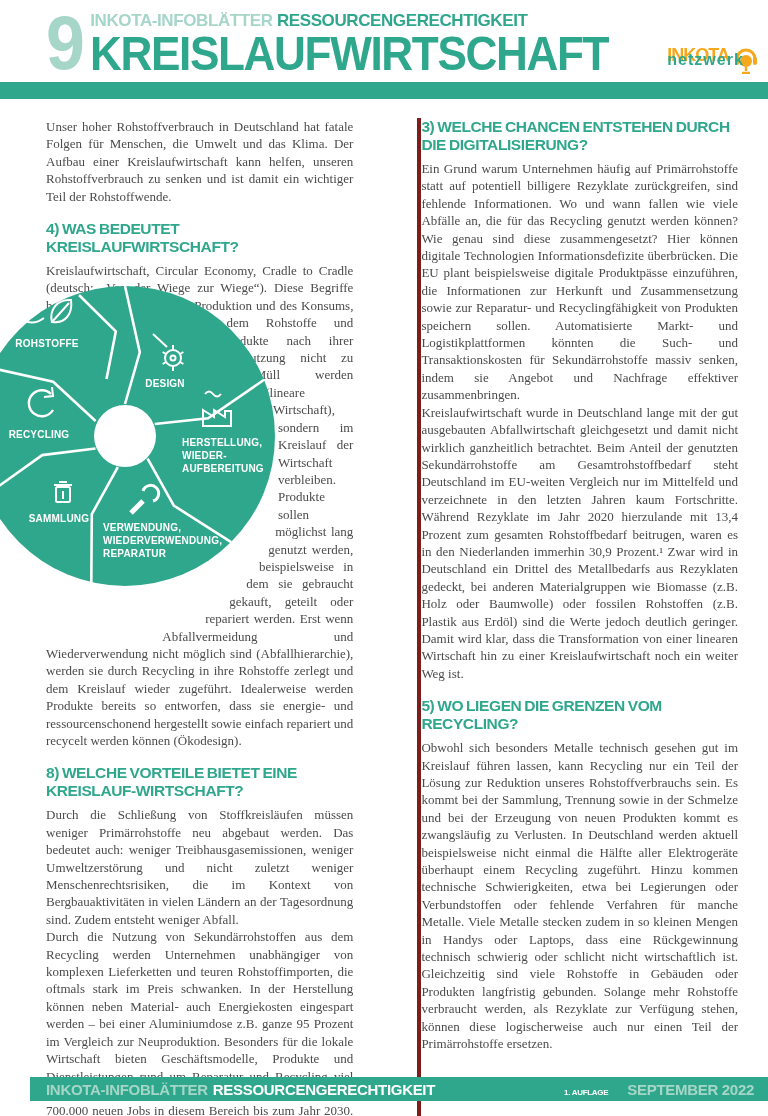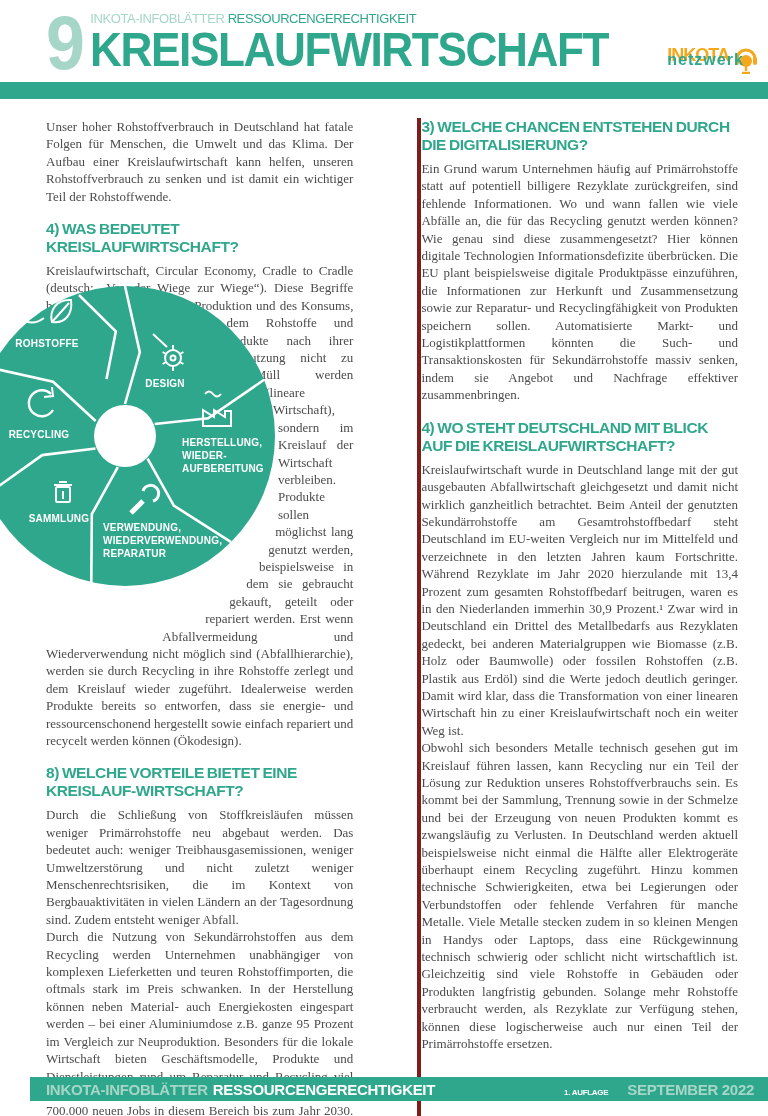--- a/index.html
+++ b/index.html
@@ -10,22 +10,22 @@
     font-family:"Liberation Serif", serif; color:#4b4b4b;
   }
   
   .masthead { position:relative; padding:10px 0 0 46px; height:82px; }
   .issue-number {
     float:left; font-family:"Liberation Sans", sans-serif; font-weight:bold;
     font-size:76px; line-height:0.88; color:#a6d6c8; letter-spacing:-2px;
     transform:scaleX(0.92); transform-origin:left top; margin-right:4px;
   }
   .mast-titles { float:left; padding-top:2px; }
-  .series-line { font-family:"Liberation Sans", sans-serif; font-weight:normal;
-    font-size:13px; letter-spacing:-0.4px; line-height:1.05; white-space:nowrap; }
+  .series-line { font-family:"Liberation Sans", sans-serif; font-weight:bold;
+    font-size:17px; letter-spacing:-0.4px; line-height:1.05; white-space:nowrap; }
   .series-label { color:#a6d6c8; }
   .series-topic { color:#2fa78c; }
   .page-title {
     font-family:"Liberation Sans", sans-serif; font-weight:bold; color:#2fa78c;
     font-size:49px; line-height:0.95; letter-spacing:-1.5px; white-space:nowrap;
     transform:scaleX(0.9); transform-origin:left top;
   }
   .logo { position:absolute; right:8px; top:46px; display:flex; align-items:flex-start; }
   .logo-text-wrap { position:relative; }
   .logo-name { font-family:"Liberation Sans", sans-serif; font-weight:bold;
@@ -116,24 +116,24 @@
         <p>Durch die Nutzung von Sekundärrohstoffen aus dem Recycling werden Unternehmen unabhängiger von komplexen Lieferketten und teuren Rohstoffimporten, die oftmals stark im Preis schwanken. In der Herstellung können neben Material- auch Energiekosten eingespart werden – bei einer Aluminiumdose z.B. ganze 95 Prozent im Vergleich zur Neuproduktion. Besonders für die lokale Wirtschaft bieten Geschäftsmodelle, Produkte und Dienstleistungen rund um Reparatur und Recycling viel Potential. So rechnet die Europäische Union (EU) mit 700.000 neuen Jobs in diesem Bereich bis zum Jahr 2030. Aber auch für Verbraucher*innen ergeben sich Vorteile, wenn Produkte länger halten und keine gesundheitsschädlichen Inhaltsstoffe mehr enthalten.</p>
       </section>
     </div>
 
     <div class="col col-right">
       <section>
         <h2>3) WELCHE CHANCEN ENTSTEHEN DURCH DIE DIGITALISIERUNG?</h2>
         <p>Ein Grund warum Unternehmen häufig auf Primärrohstoffe statt auf potentiell billigere Rezyklate zurückgreifen, sind fehlende Informationen. Wo und wann fallen wie viele Abfälle an, die für das Recycling genutzt werden können? Wie genau sind diese zusammengesetzt? Hier können digitale Technologien Informationsdefizite überbrücken. Die EU plant beispielsweise digitale Produktpässe einzuführen, die Informationen zur Herkunft und Zusammensetzung sowie zur Reparatur- und Recyclingfähigkeit von Produkten speichern sollen. Automatisierte Markt- und Logistikplattformen könnten die Such- und Transaktionskosten für Sekundärrohstoffe massiv senken, indem sie Angebot und Nachfrage effektiver zusammenbringen.</p>
       </section>
       <section>
-        <h2>4) WO STEHT DEUTSCHLAND MIT BLICK AUF DIE KREISLAUFWIRTSCHAFT?</h2>
         <p>Kreislaufwirtschaft wurde in Deutschland lange mit der gut ausgebauten Abfallwirtschaft gleichgesetzt und damit nicht wirklich ganzheitlich betrachtet. Beim Anteil der genutzten Sekundärrohstoffe am Gesamtrohstoffbedarf steht Deutschland im EU-weiten Vergleich nur im Mittelfeld und verzeichnete in den letzten Jahren kaum Fortschritte. Während Rezyklate im Jahr 2020 hierzulande mit 13,4 Prozent zum gesamten Rohstoffbedarf beitrugen, waren es in den Niederlanden immerhin 30,9 Prozent.¹ Zwar wird in Deutschland ein Drittel des Metallbedarfs aus Rezyklaten gedeckt, bei anderen Materialgruppen wie Biomasse (z.B. Holz oder Baumwolle) oder fossilen Rohstoffen (z.B. Plastik aus Erdöl) sind die Werte jedoch deutlich geringer. Damit wird klar, dass die Transformation von einer linearen Wirtschaft hin zu einer Kreislaufwirtschaft noch ein weiter Weg ist.</p>
       </section>
       <section>
+        <h2>5) WO LIEGEN DIE GRENZEN VOM RECYCLING?</h2>
         <p>Obwohl sich besonders Metalle technisch gesehen gut im Kreislauf führen lassen, kann Recycling nur ein Teil der Lösung zur Reduktion unseres Rohstoffverbrauchs sein. Es kommt bei der Sammlung, Trennung sowie in der Schmelze und bei der Erzeugung von neuen Produkten kommt es zwangsläufig zu Verlusten. In Deutschland werden aktuell beispielsweise nicht einmal die Hälfte aller Elektrogeräte überhaupt einem Recycling zugeführt. Hinzu kommen technische Schwierigkeiten, etwa bei Legierungen oder Verbundstoffen oder fehlende Verfahren für manche Metalle. Viele Metalle stecken zudem in so kleinen Mengen in Handys oder Laptops, dass eine Rückgewinnung technisch schwierig oder schlicht nicht wirtschaftlich ist. Gleichzeitig sind viele Rohstoffe in Gebäuden oder Produkten langfristig gebunden. Solange mehr Rohstoffe verbraucht werden, als Rezyklate zur Verfügung stehen, können diese logischerweise auch nur einen Teil der Primärrohstoffe ersetzen.</p>
       </section>
     </div>
   </main>
 
   <svg class="cycle-diagram" viewBox="0 0 300 300">
     <circle cx="150" cy="150" r="150" fill="#2fa78c"></circle>
     <circle cx="150" cy="150" r="31" fill="#ffffff"></circle>
     <g stroke="#ffffff" stroke-width="2.6" fill="none">
       <polyline points="150,118 164.8,66.3 150,0"></polyline>

